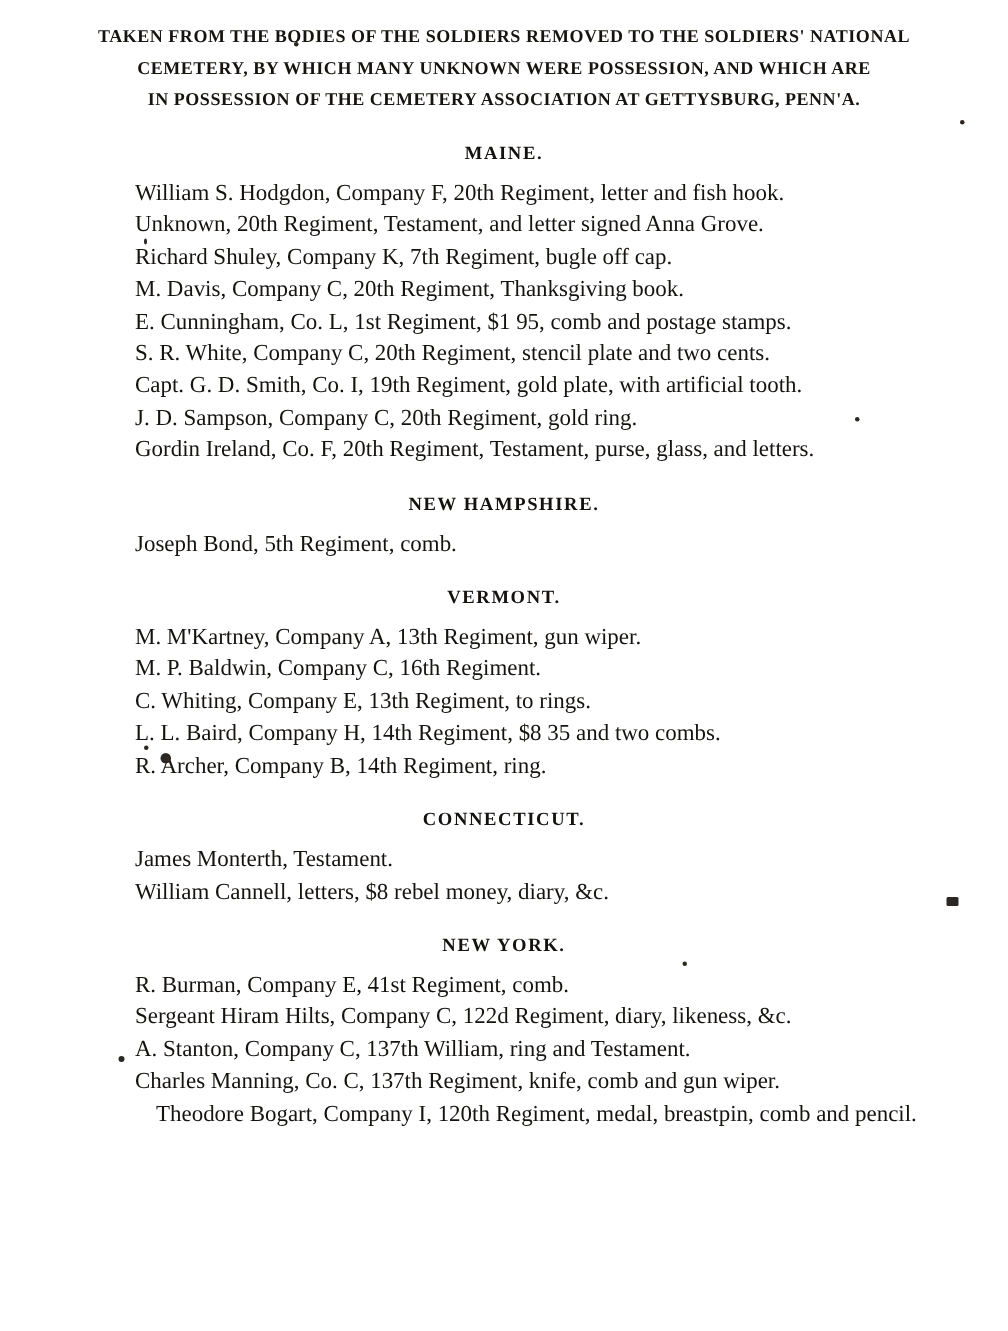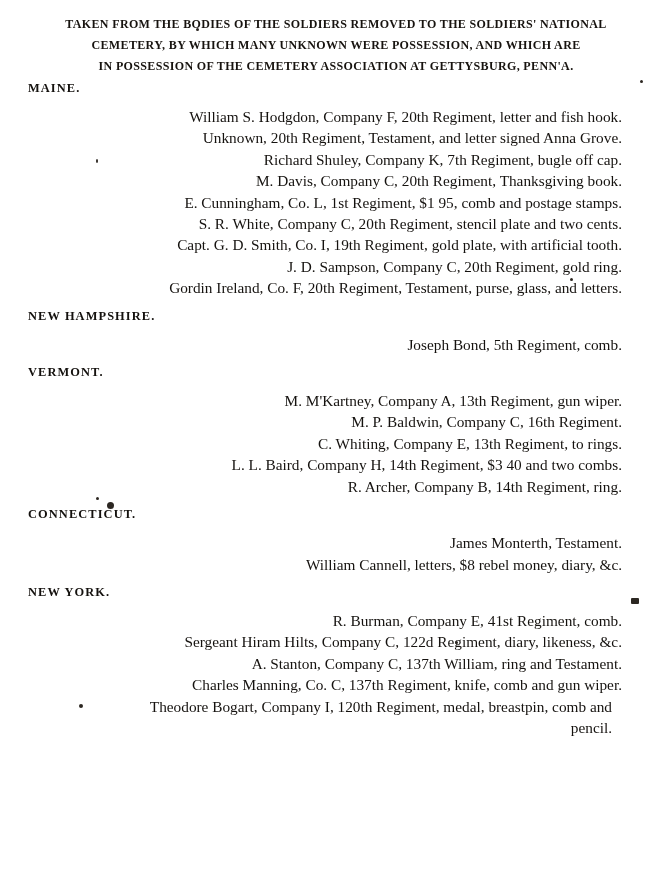--- a/index.html
+++ b/index.html
@@ -39,33 +39,32 @@
     letter-spacing: 0.35px;
     line-height: 21px;
     color: #17130f;
     padding: 0 8px;
   }
   .subtitle .line {
     display: block;
     white-space: nowrap;
   }
   .section-head {
-    text-align: left;
+    text-align: center;
     font-size: 12.4px;
     font-weight: bold;
     letter-spacing: 1.1px;
-    margin-top: 4px;
+    margin-top: 18px;
     margin-bottom: 8px;
     color: #14110e;
   }
   .entries {
-    margin: 10px;
+    margin: 0;
     padding: 0;
     list-style: none;
-    text-align: right;
   }
   .entry {
     font-size: 15.3px;
     line-height: 21.4px;
     color: #15120f;
     padding-left: 62px;
     padding-right: 12px;
     text-indent: 0;
     white-space: nowrap;
   }
@@ -111,21 +110,21 @@
   <div class="section-head">NEW HAMPSHIRE.</div>
   <ul class="entries">
     <li class="entry">Joseph Bond, 5th Regiment, comb.</li>
   </ul>
 
   <div class="section-head">VERMONT.</div>
   <ul class="entries">
     <li class="entry">M. M'Kartney, Company A, 13th Regiment, gun wiper.</li>
     <li class="entry">M. P. Baldwin, Company C, 16th Regiment.</li>
     <li class="entry">C. Whiting, Company E, 13th Regiment, to rings.</li>
-    <li class="entry">L. L. Baird, Company H, 14th Regiment, $3 40 and two combs.</li>
+    <li class="entry">L. L. Baird, Company H, 14th Regiment, $8 35 and two combs.</li>
     <li class="entry">R. Archer, Company B, 14th Regiment, ring.</li>
   </ul>
 
   <div class="section-head">CONNECTICUT.</div>
   <ul class="entries">
     <li class="entry">James Monterth, Testament.</li>
     <li class="entry">William Cannell, letters, $8 rebel money, diary, &amp;c.</li>
   </ul>
 
   <div class="section-head">NEW YORK.</div>

